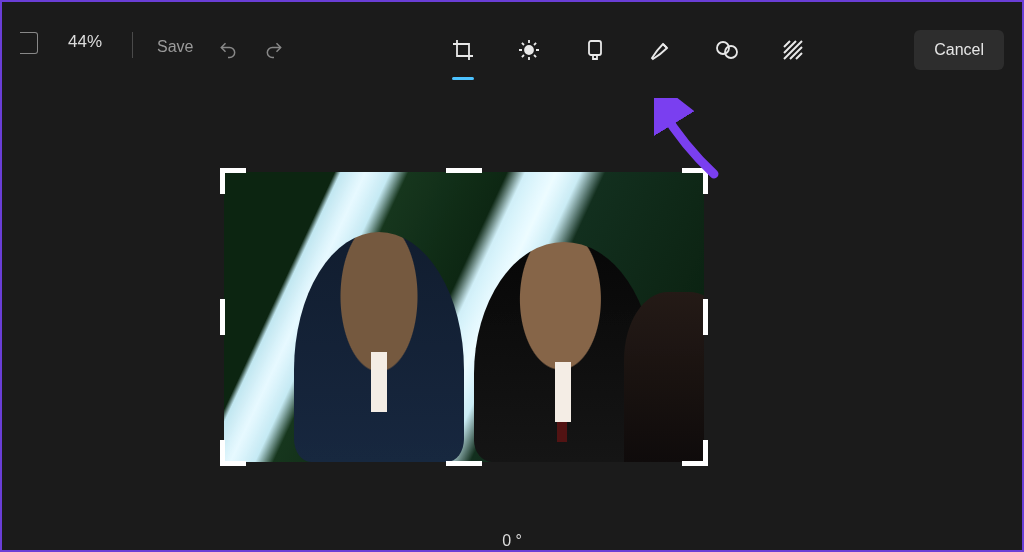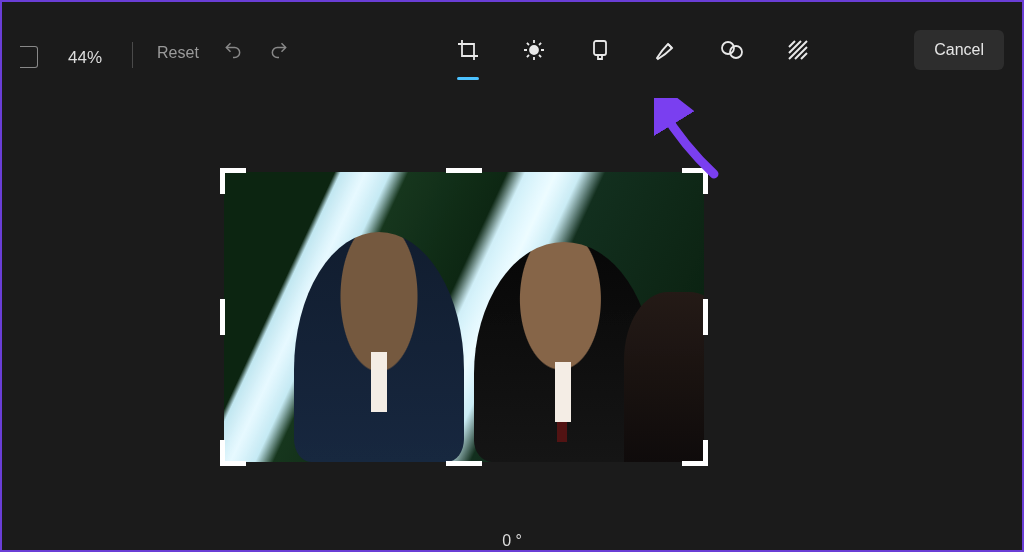--- a/index.html
+++ b/index.html
@@ -15,21 +15,21 @@
     }
     .toolbar {
       display: flex;
       align-items: center;
       height: 96px;
       padding: 0 18px;
       gap: 0;
     }
     .left-group {
       display: flex;
-      align-items: flex-end;
+      align-items: flex-start;
       gap: 10px;
     }
     .trunc-icon {
       width: 18px; height: 22px;
       border: 1.5px solid #888;
       border-left: none;
       border-radius: 0 3px 3px 0;
     }
     .zoom {
       font-size: 17px;
@@ -171,21 +171,21 @@
     svg { display: block; }
   </style>
 </head>
 <body>
 
 <div class="toolbar">
   <div class="left-group">
     <div class="trunc-icon"></div>
     <div class="zoom">44%</div>
     <div class="divider"></div>
-    <div class="reset">Reset</div>
+    <div class="reset">Save</div>
     <div class="ubtn">
       <svg width="20" height="20" viewBox="0 0 24 24" fill="none" stroke="currentColor" stroke-width="1.8">
           <path d="M9 14l-5-5 5-5"></path>
           <path d="M4 9h10a6 6 0 0 1 0 12h-2"></path>
         </svg>
     </div>
     <div class="ubtn">
       <svg width="20" height="20" viewBox="0 0 24 24" fill="none" stroke="currentColor" stroke-width="1.8">
           <path d="M15 14l5-5-5-5"></path>
           <path d="M20 9H10a6 6 0 0 0 0 12h2"></path>

